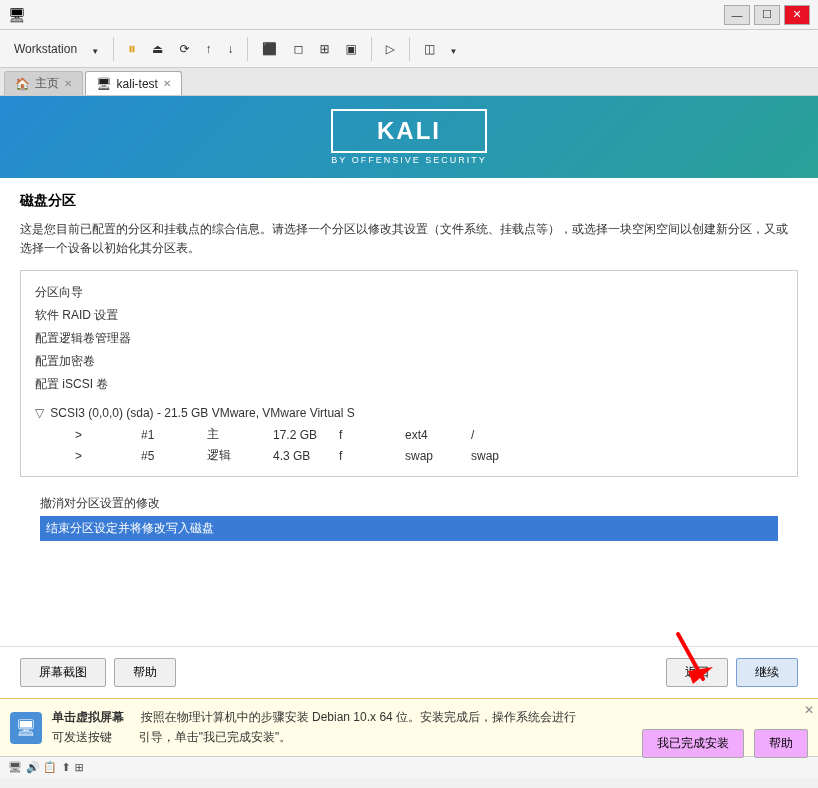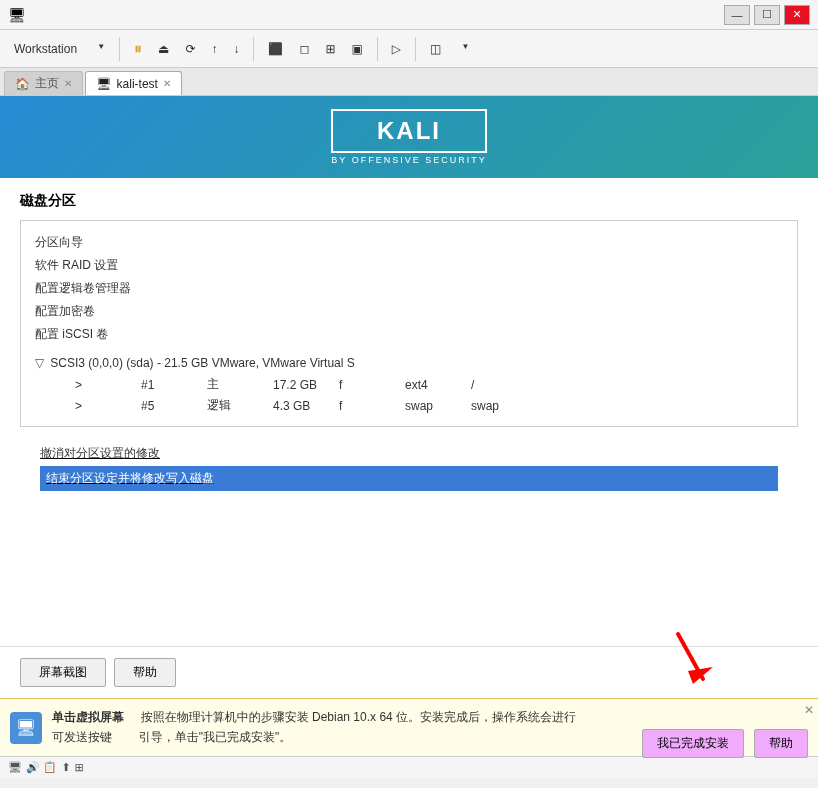--- a/index.html
+++ b/index.html
@@ -30,21 +30,21 @@
     .toolbar {
       background: #f5f5f5;
       border-bottom: 1px solid #ccc;
       height: 38px;
       display: flex;
       align-items: center;
       padding: 0 8px;
       gap: 4px;
     }
     .toolbar-item {
-      display: flex; align-items: flex-start; gap: 20px;
+      display: flex; align-items: flex-end; gap: 14px;
       padding: 3px 6px;
       cursor: pointer;
       font-size: 12px;
       color: #333;
       border-radius: 2px;
     }
     .toolbar-separator { width: 1px; height: 24px; background: #ccc; margin: 0 4px; }
     .dropdown-arrow { font-size: 8px; }
 
     
@@ -154,21 +154,20 @@
       display: flex; align-items: center;
       font-size: 12px; color: #333;
       padding: 2px 0 2px 40px;
       gap: 16px;
     }
     .partition-row span { min-width: 50px; }
 
     
     .action-items {
       padding: 0 20px;
-      text-decoration: underline;
     }
     .action-item {
       padding: 4px 0;
       font-size: 12px;
       cursor: pointer;
       color: #333;
     }
     .action-item-selected {
       background: #3a7bd5;
       color: white;
@@ -329,20 +328,21 @@
 
     <div class="kali-header">
       <div class="kali-logo-wrap">
         <div class="kali-logo">KALI</div>
         <div class="kali-subtitle">BY OFFENSIVE SECURITY</div>
       </div>
     </div>
 
     <div class="page-body">
       <div class="page-title">磁盘分区</div>
+      <div class="description">这是您目前已配置的分区和挂载点的综合信息。请选择一个分区以修改其设置（文件系统、挂载点等），或选择一块空闲空间以创建新分区，又或选择一个设备以初始化其分区表。</div>
 
       <div class="partition-box">
         <div class="partition-menu-item">分区向导</div>
         <div class="partition-menu-item">软件 RAID 设置</div>
         <div class="partition-menu-item">配置逻辑卷管理器</div>
         <div class="partition-menu-item">配置加密卷</div>
         <div class="partition-menu-item">配置 iSCSI 卷</div>
 
         <div class="partition-section">
           <div class="partition-disk-row">
@@ -374,20 +374,24 @@
         <div class="action-item">撤消对分区设置的修改</div>
         <div class="action-item-selected">结束分区设定并将修改写入磁盘</div>
       </div>
     </div>
 
     <div class="footer-area">
       <div class="footer-left">
         <button class="footer-btn">屏幕截图</button>
         <button class="footer-btn">帮助</button>
       </div>
+      <div class="footer-right">
+        <button class="footer-btn">返回</button>
+        <button class="footer-btn primary">继续</button>
+      </div>
     </div>
   </div>
 
   <div style="position:absolute;right:100px;bottom:96px;pointer-events:none;z-index:10;">
     <svg width="50" height="60" viewBox="0 0 50 60">
       <line x1="10" y1="5" x2="35" y2="50" stroke="red" stroke-width="4" stroke-linecap="round"></line>
       <polygon points="25,55 45,38 20,42" fill="red"></polygon>
     </svg>
   </div>
 

